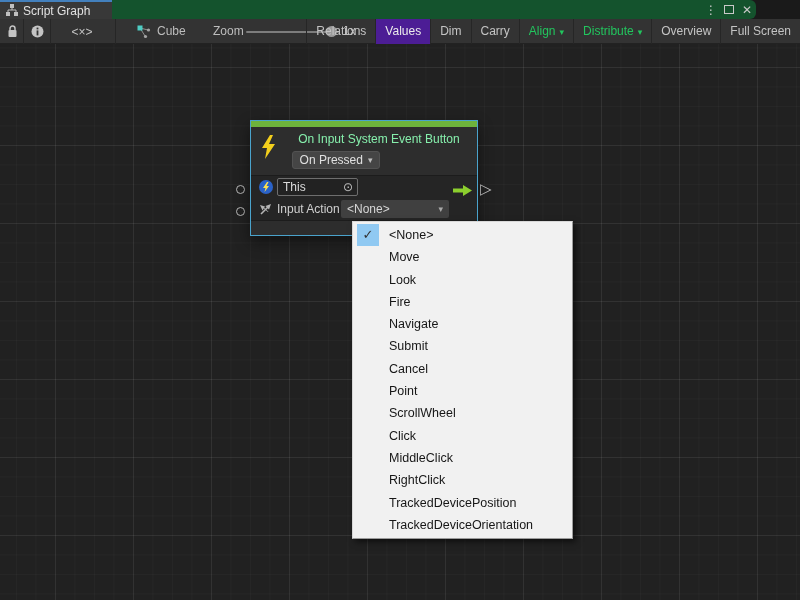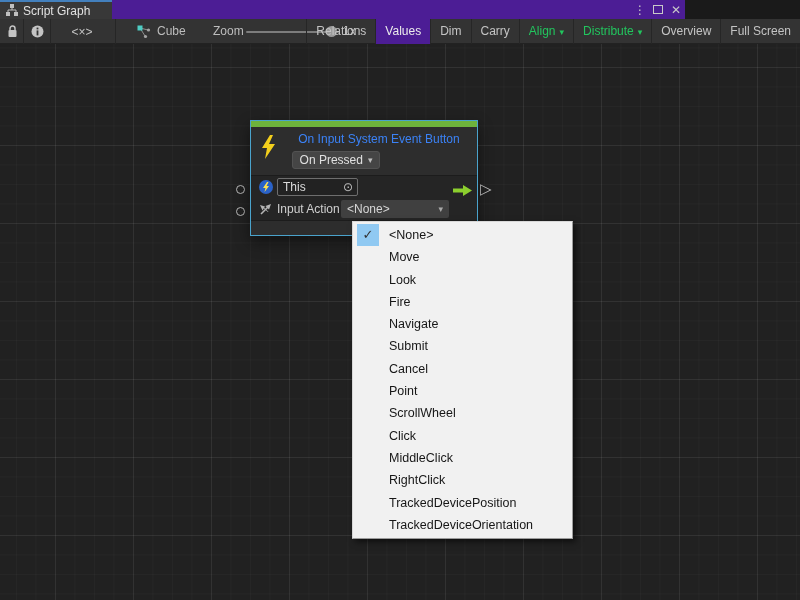--- a/index.html
+++ b/index.html
@@ -1,20 +1,20 @@
 <!DOCTYPE html>
 <html><head>
 <meta charset="utf-8">
 <style>
   * { margin:0; padding:0; box-sizing:border-box; }
   html,body { width:800px; height:600px; overflow:hidden; }
   body { font-family:"Liberation Sans","DejaVu Sans",sans-serif; background:#1a1a1a; position:relative; }
 
   
-  .tabbar { position:absolute; left:0; top:0; width:685px; height:19px; background:#4c1d95; }
+  .tabbar { position:absolute; left:0; top:0; width:756px; height:19px; background:#14532d;border-radius:6px; }
   .tab { position:absolute; left:0; top:0; height:19px; width:112px; background:#383838;
          border-top:2px solid #4380bd; display:flex; align-items:center; gap:5px; padding-left:6px; }
   .tab-label { color:#e2e2e2; font-size:12px; }
   .winctrls { position:absolute; right:2px; top:0; height:19px; display:flex; align-items:center; gap:4px; }
   .wbtn { color:#c9c9c9; font-size:12px; width:14px; text-align:center; line-height:18px; cursor:default; }
   .wmax { width:10px; height:9px; border:1px solid #c9c9c9; margin:0 2px; }
 
   
   .toolbar { position:absolute; left:0; top:19px; width:800px; height:25px; background:#333333;
              border-bottom:1px solid #222; }
@@ -39,21 +39,21 @@
       linear-gradient(90deg, rgba(255,255,255,0.022) 1px, transparent 1px);
     background-size:78px 78px, 78px 78px, 19.5px 19.5px, 19.5px 19.5px;
     background-position:0 23px, 55px 0, 0 3.5px, 16px 0; }
 
   
   .node { position:absolute; left:250px; top:76px; width:228px; border:1px solid #4aa3cc;
           box-shadow:0 6px 14px rgba(0,0,0,0.45); background:#252525; }
   .node-accent { height:6px; background:#6eb33c; }
   .node-header { background:#2d2d2d; border-bottom:1px solid #1c1c1c; padding:5px 0 6px 0; position:relative; }
   .bolt-icon { position:absolute; left:9px; top:8px; }
-  .node-title { color:#3b82f6; font-size:12px; text-align:center; padding-left:30px; }
+  .node-title { color:#86efac; font-size:12px; text-align:center; padding-left:30px; }
   .event-btn { margin:5px 0 0 41px; width:88px; height:18px; background:#454545; border:1px solid #525252;
                border-radius:3px; color:#e0e0e0; font-size:12px; display:flex; align-items:center;
                justify-content:center; gap:5px; }
   .event-btn .caret { margin-left:0; color:#bdbdbd; }
   .node-body { background:#252525; }
   .nrow { position:relative; height:22px; display:flex; align-items:center; }
   .row-icon { position:absolute; left:8px; top:4px; }
   .this-field { position:absolute; left:26px; top:2px; width:81px; height:18px; background:#222;
                 border:1px solid #6e6e6e; border-radius:2px; color:#dcdcdc; font-size:12px;
                 display:flex; align-items:center; padding:0 4px 0 5px; }

